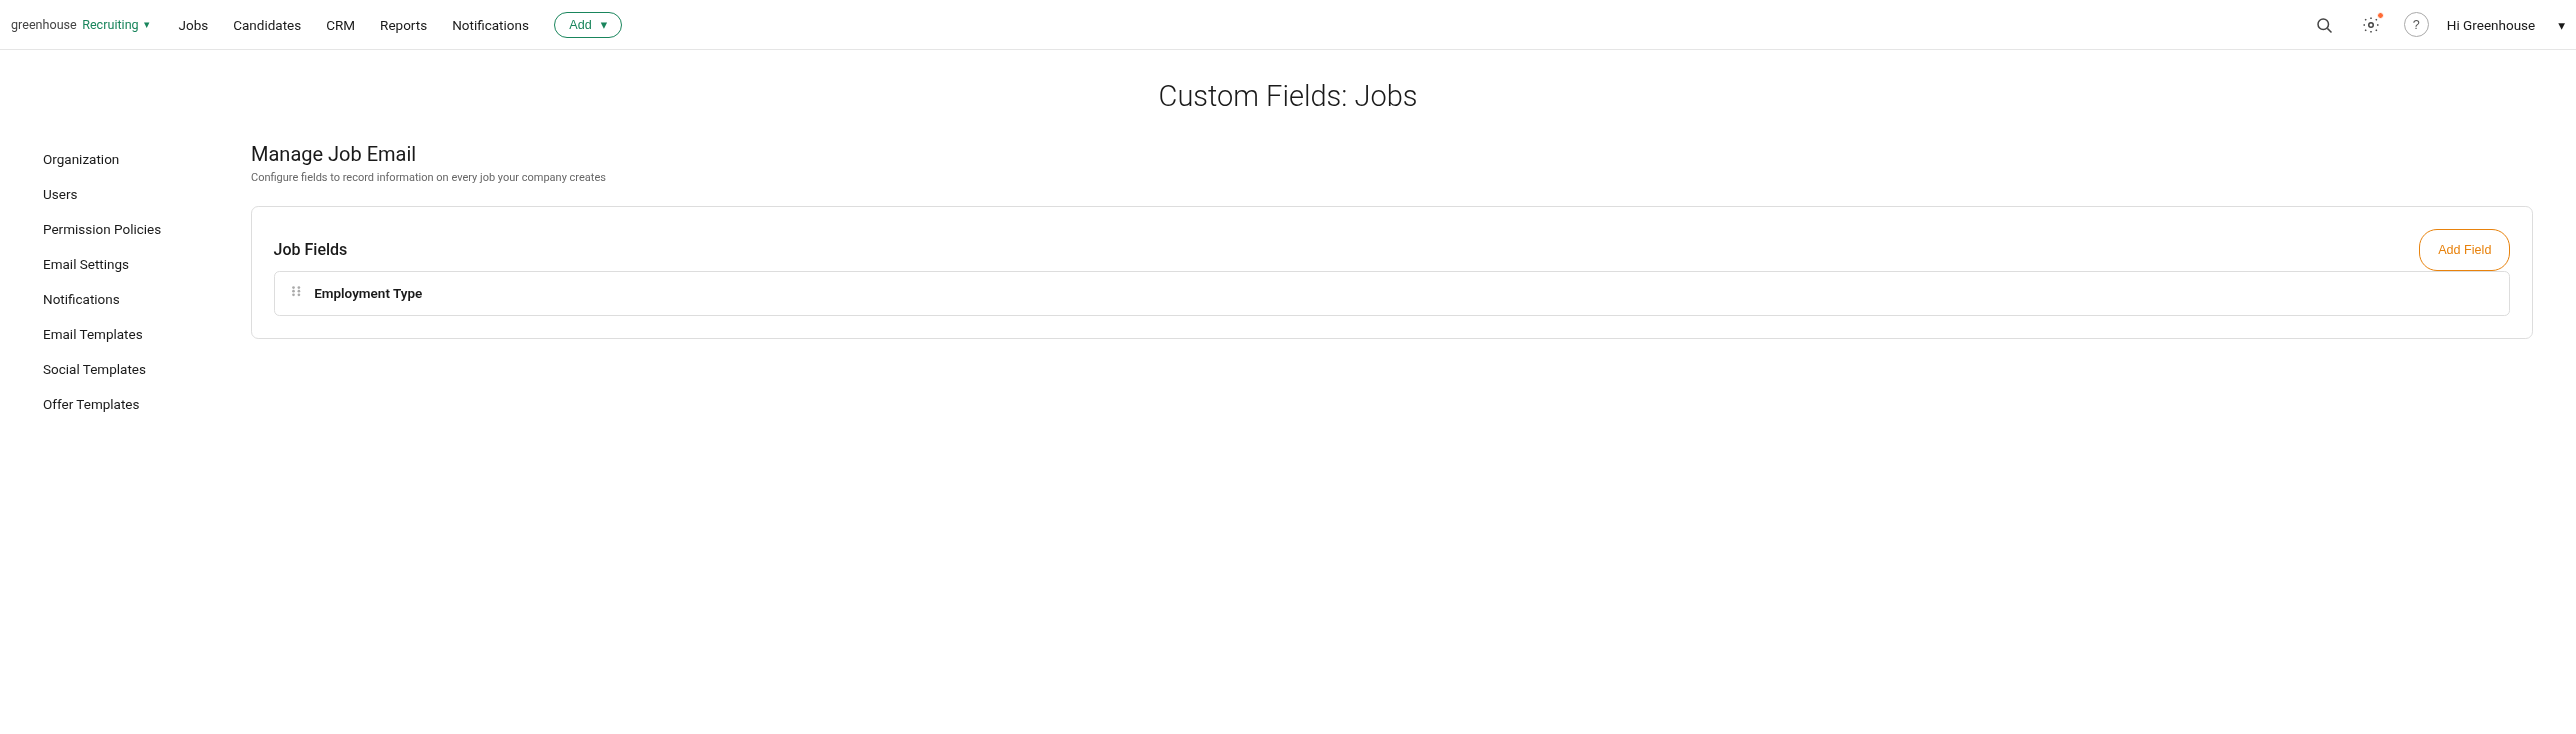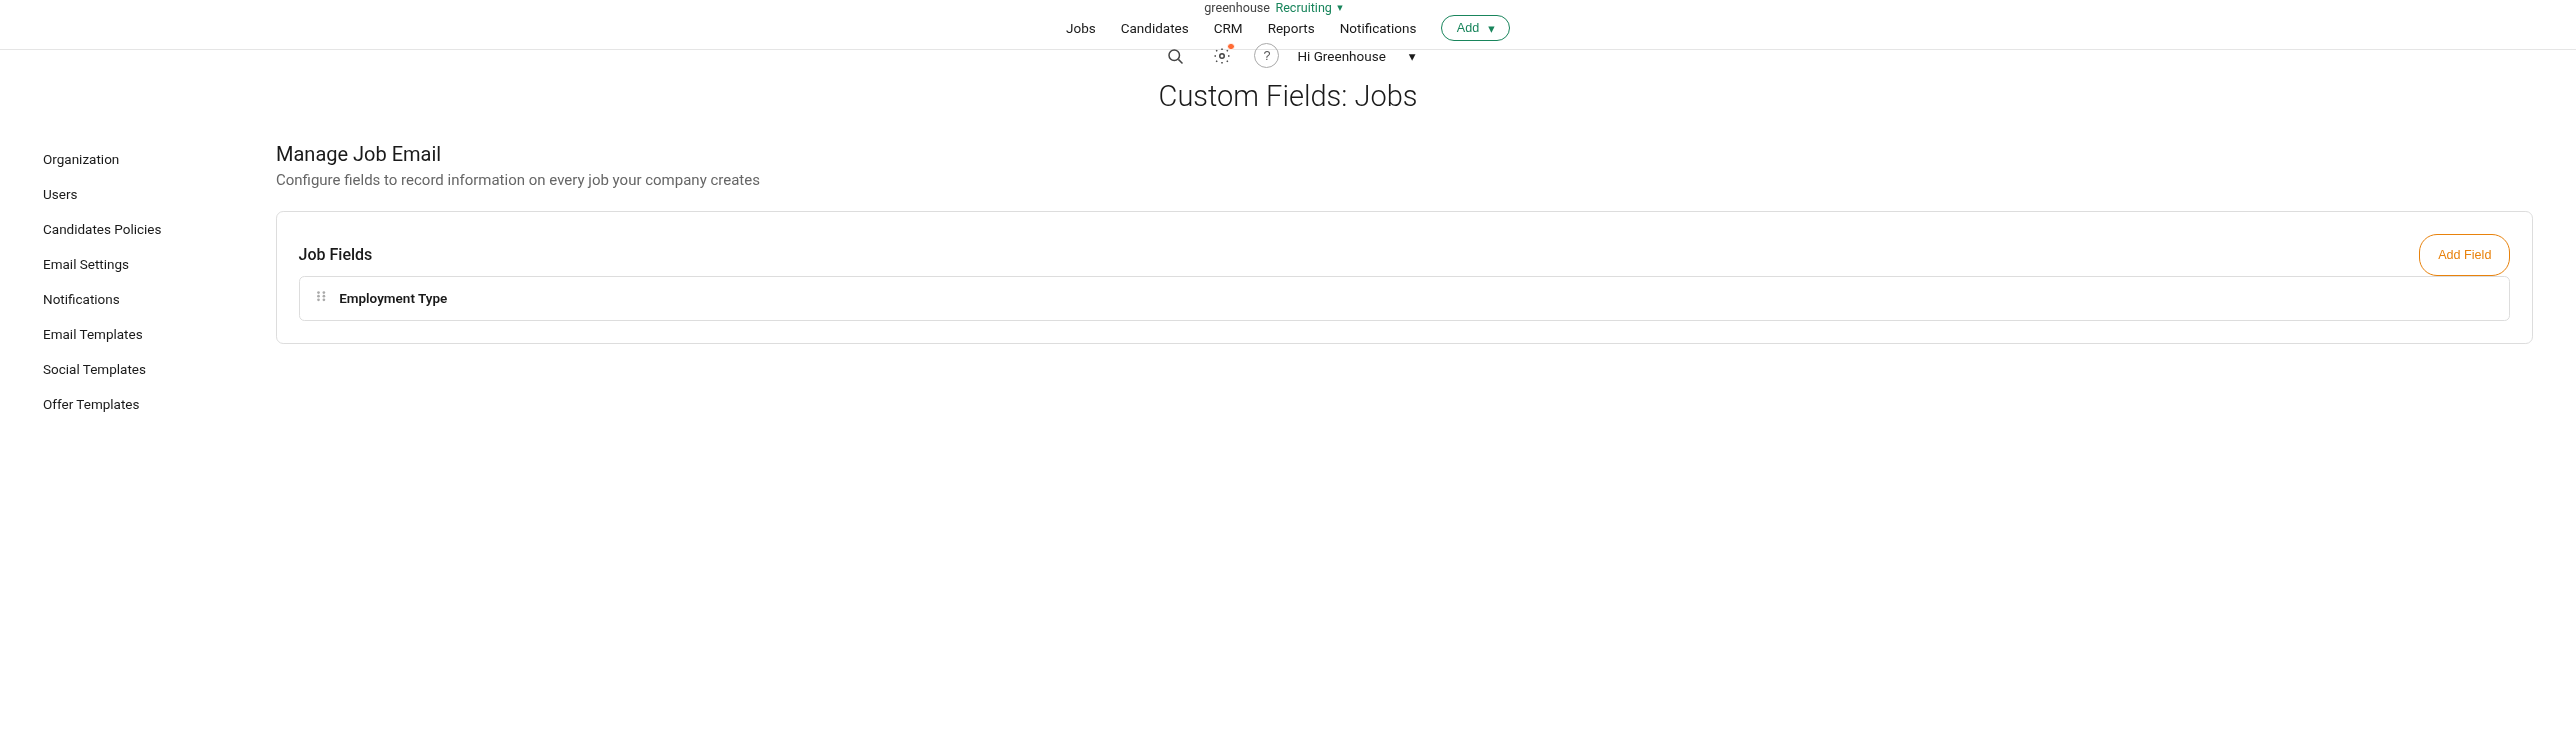--- a/index.html
+++ b/index.html
@@ -12,25 +12,24 @@
       font-family: -apple-system, BlinkMacSystemFont, 'Segoe UI', Roboto, sans-serif;
       background: #fff;
       color: #1a1a1a;
       font-size: 12.6px;
     }
 
     
     .top-nav {
       display: flex;
       align-items: center;
-      padding: 0 4px;
+      padding: 0 11px;
       height: 50px;
       border-bottom: 0.9px solid #e5e5e5;
       background: #fff;
-      flex-direction: column;
     }
 
     .nav-logo {
       display: flex;
       align-items: center;
       margin-right: 29px;
       gap: 5.4px;
     }
 
     .logo-greenhouse {
@@ -129,21 +128,21 @@
     .page-title {
       font-size: 29px;
       font-weight: 300;
       color: #1a1a1a;
       margin-bottom: 29px;
       text-align: center;
     }
 
     .content-layout {
       display: flex;
-      gap: 53px;
+      gap: 28px;
     }
 
     
     .sidebar {
       width: 180px;
       flex-shrink: 0;
     }
 
     .sidebar-item {
       display: block;
@@ -161,21 +160,21 @@
     }
 
     .section-title {
       font-size: 20px;
       font-weight: 400;
       color: #1a1a1a;
       margin-bottom: 5.4px;
     }
 
     .section-subtitle {
-      font-size: 15px;
+      font-size: 11px;
       color: #666;
       margin-bottom: 21.6px;
     }
 
     
     .card {
       border: 0.9px solid #ddd;
       border-radius: 7.2px;
       padding: 21.6px;
     }
@@ -278,21 +277,21 @@
 </nav>
 
 <div class="page-container">
   <h1 class="page-title">Custom Fields: Jobs</h1>
 
   <div class="content-layout">
 
     <nav class="sidebar">
       <a class="sidebar-item">Organization</a>
       <a class="sidebar-item">Users</a>
-      <a class="sidebar-item">Candidates Policies</a>
+      <a class="sidebar-item">Permission Policies</a>
       <a class="sidebar-item">Email Settings</a>
       <a class="sidebar-item">Notifications</a>
       <a class="sidebar-item">Email Templates</a>
       <a class="sidebar-item">Social Templates</a>
       <a class="sidebar-item">Offer Templates</a>
     </nav>
 
     <main class="main-content">
       <h2 class="section-title">Manage Job Email</h2>
       <p class="section-subtitle">Configure fields to record information on every job your company creates</p>

